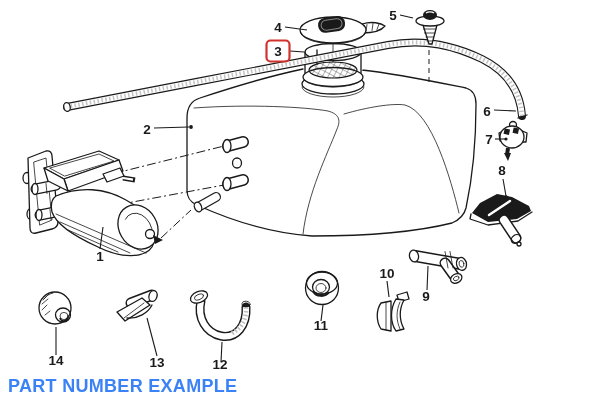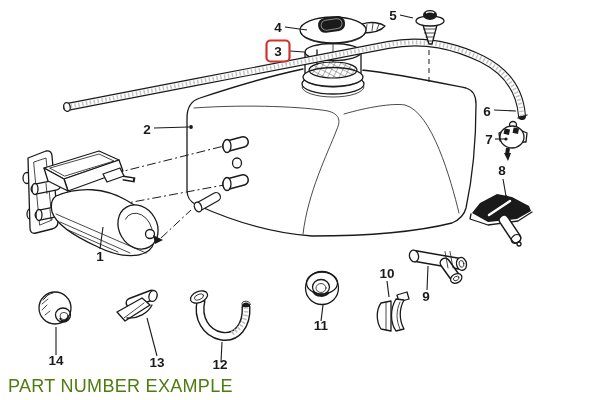--- a/index.html
+++ b/index.html
@@ -9,22 +9,22 @@
   
   .s{fill:none;stroke:#1a1a1a;stroke-width:1.3;stroke-linecap:round;stroke-linejoin:round;}
   
   .w{fill:#ffffff;stroke:#1a1a1a;stroke-width:1.3;stroke-linejoin:round;}
   .dk{fill:#1a1a1a;stroke:none;}
   .thin{stroke-width:0.8;}
   .leader{fill:none;stroke:#1a1a1a;stroke-width:1.1;}
   .dashdot{fill:none;stroke:#1a1a1a;stroke-width:1;stroke-dasharray:9 3 2 3;}
   .dash{fill:none;stroke:#1a1a1a;stroke-width:1;stroke-dasharray:5 4;}
   text.lbl{font:bold 13.5px "Liberation Sans",sans-serif;fill:#1a1a1a;text-anchor:middle;}
-  #footer-caption{position:absolute;left:8px;top:376px;font-size:18px;font-weight:400;
-         color:#4d7c0f;letter-spacing:0.3px;text-align:right;}
+  #footer-caption{position:absolute;left:8px;top:376px;font-size:18px;font-weight:700;
+         color:#3b82f6;letter-spacing:0.3px;text-align:right;}
 </style>
 </head>
 <body>
 
 <div id="stage">
 <svg width="600" height="400" viewBox="0 0 600 400">
   <defs>
     <pattern id="meshpat" patternUnits="userSpaceOnUse" width="5" height="5" patternTransform="rotate(28)">
       <path d="M0,0 H5 M0,0 V5" stroke="#2a2a2a" stroke-width="0.7" fill="none"></path>
     </pattern>

